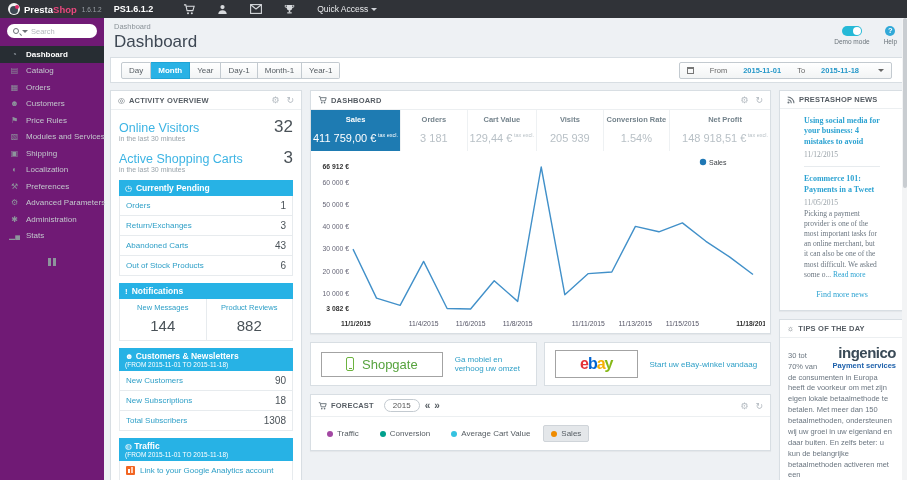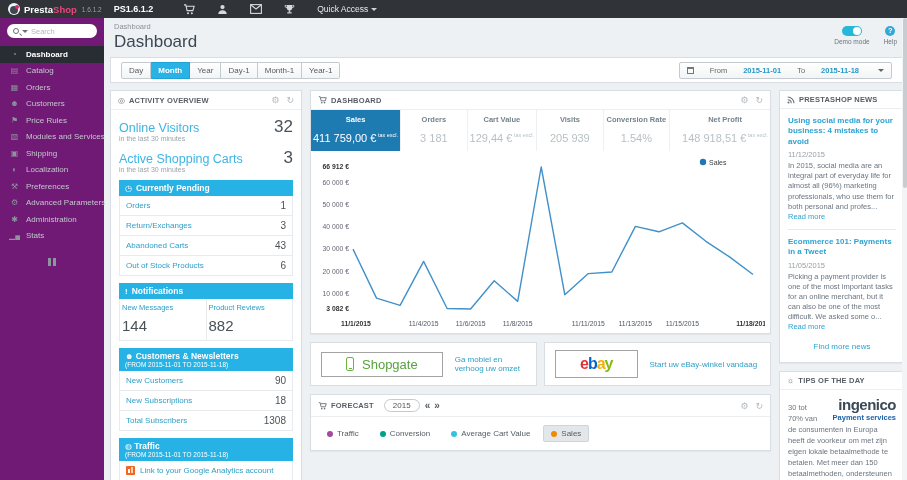--- a/index.html
+++ b/index.html
@@ -83,21 +83,21 @@
   .big-link { color:#3db4e4; font-size:12.5px; cursor:pointer; }
   .big-val { font-size:17px; color:#4a5258; font-weight:400; }
   .sub { font-size:7px; color:#9aa4ab; margin:-2px 0 6px 0; }
   .sec-hd { background:#27b2e5; color:#fff; padding:3px 6px; font-size:8.5px; font-weight:bold; display:flex; align-items:center; gap:4px; margin-top:7px; }
   .sec-hd .sh-ic { font-size:8px; }
   .sec-sub { font-size:6.5px; font-weight:normal; }
   .krow { display:flex; justify-content:space-between; align-items:center; border:1px solid #e7ebee; border-top:none; padding:4px 6px; cursor:pointer; }
   .krow .kl { color:#2e9fc7; font-size:8px; }
   .krow .kv { color:#4a5258; font-size:10px; }
   .ncols { display:flex; border:1px solid #e7ebee; border-top:none; }
-  .ncol { flex:1; text-align:left; padding:4px 2px 6px 2px; cursor:pointer; }
+  .ncol { flex:1; text-align:center; padding:4px 2px 6px 2px; cursor:pointer; }
   .ncol + .ncol { border-left:1px solid #e7ebee; }
   .ncol .nl { color:#2e9fc7; font-size:7.5px; }
   .ncol .nv { color:#4a5258; font-size:15px; margin-top:5px; }
   .ga-row { display:flex; align-items:center; gap:5px; border:1px solid #e7ebee; border-top:none; padding:5px 6px; cursor:pointer; }
   .ga-ic { width:9px; height:9px; background:#f26522; border-radius:1px; position:relative; flex:none; }
   .ga-ic::before { content:""; position:absolute; left:2px; bottom:2px; width:2px; height:4px; background:#fff; }
   .ga-ic::after { content:""; position:absolute; left:5px; bottom:2px; width:2px; height:6px; background:#ffd0b8; }
   .ga-lbl { color:#2e9fc7; font-size:8px; }
 
   
@@ -125,21 +125,21 @@
   
   .fc-hd-extra { display:flex; align-items:center; gap:5px; margin-left:6px; }
   .year-box { border:1px solid #c3cad0; border-radius:7px; font-size:8px; color:#555; padding:1px 8px; background:#fff; }
   .fc-arrow { font-size:10px; color:#555c62; font-weight:bold; cursor:pointer; letter-spacing:-1px; }
   .fc-body { padding:8px; display:flex; gap:5px; }
   .chip { display:flex; align-items:center; gap:4px; font-size:8px; color:#555c62; padding:3px 7px; border:1px solid transparent; border-radius:2px; cursor:pointer; }
   .chip.active { background:#e4e7ea; border-color:#cfd4d9; }
   .chip .dot { width:6px; height:6px; border-radius:50%; flex:none; }
 
   
-  .news-body { padding:7px 8px; }
+  .news-body { padding:7px 24px;font-family:Liberation Serif, serif; }
   .news-title { color:#2da3d2; font-weight:bold; font-size:8px; line-height:1.3; cursor:pointer; display:block; }
   .news-date { color:#99a2a8; font-size:7.5px; margin:3px 0 2px 0; }
   .news-text { color:#6b7680; font-size:7.5px; line-height:1.35; }
   .read-more { color:#2da3d2; cursor:pointer; }
   .news-divider { border-top:1px solid #e7ebee; margin:7px 0; }
   .find-more { display:block; text-align:center; color:#2da3d2; font-size:8px; margin:10px 0 4px 0; cursor:pointer; }
   .tips-body { padding:7px 8px; }
   .ingenico { float:right; text-align:right; margin:0 0 2px 4px; width:72px; }
   .ing-word { font-size:15px; font-weight:bold; color:#3a4a57; letter-spacing:-.5px; line-height:1; }
   .ing-sub { font-size:7.5px; font-weight:bold; color:#1b5faa; line-height:1.15; }
@@ -510,21 +510,20 @@
               <svg width="8" height="8" viewBox="0 0 9 9">
                 <circle cx="1.7" cy="7.3" r="1.2" fill="#6b747b"></circle>
                 <path d="M0.8 4.2a4 4 0 0 1 4 4M0.8 1.2a7 7 0 0 1 7 7" fill="none" stroke="#6b747b" stroke-width="1.2"></path>
               </svg>
             </span>
           <span class="ph-title">PRESTASHOP NEWS</span>
         </div>
         <div class="news-body" id="news-body">
             <a class="news-title">Using social media for your business: 4 mistakes to avoid</a>
             <div class="news-date">11/12/2015</div>
-            <div class="news-text">In 2015, social media are an integral part of everyday life for almost all (96%) marketing professionals, who use them for both personal and profes... <span class="read-more">Read more</span></div>
             <div class="news-divider"></div>
             <a class="news-title">Ecommerce 101: Payments in a Tweet</a>
             <div class="news-date">11/05/2015</div>
             <div class="news-text">Picking a payment provider is one of the most important tasks for an online merchant, but it can also be one of the most difficult. We asked some o... <span class="read-more">Read more</span></div>
             <a class="find-more">Find more news</a>
           </div>
       </div>
 
       <div class="panel">
         <div class="panel-hd">

